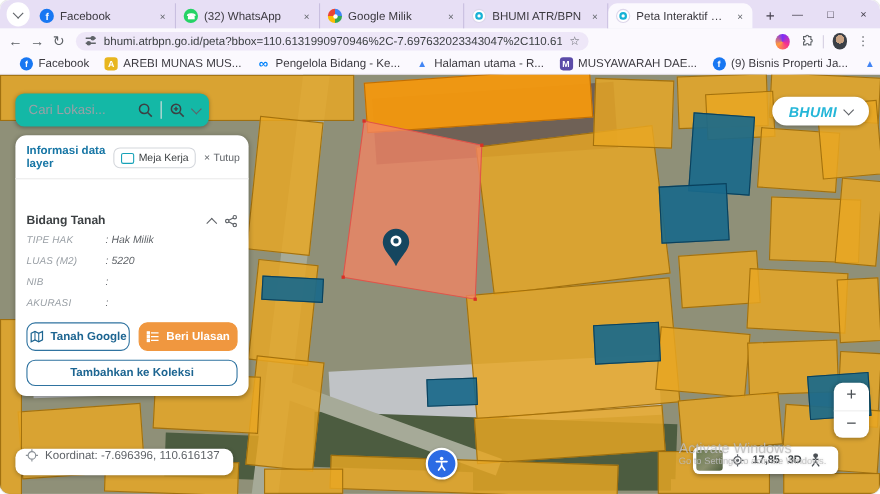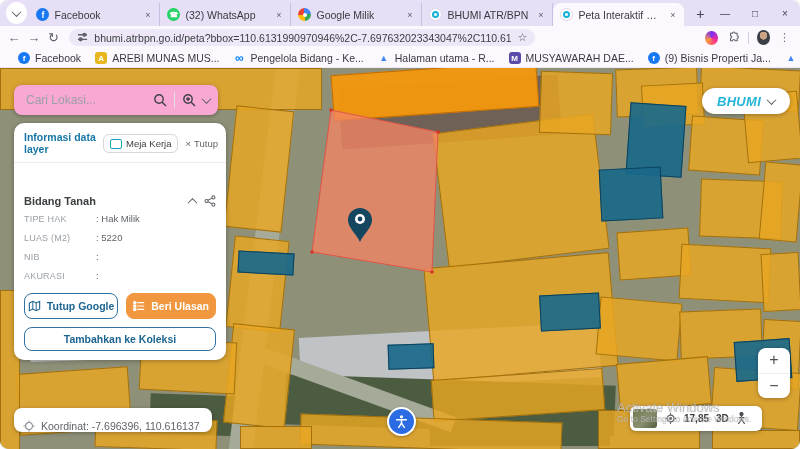--- a/index.html
+++ b/index.html
@@ -52,46 +52,46 @@
   .bm-fav.meta{background:transparent;color:#0082fb;}.bm-fav.meta::after{content:'∞';font-size:12px;font-weight:700;}
   .bm-fav.gads{background:transparent;}.bm-fav.gads::after{content:'▲';color:#4285f4;font-size:9px;}
   .bm-fav.musda{background:#5b4ba8;border-radius:3px;}.bm-fav.musda::after{content:'M';}
 
   
   .map{position:absolute;left:0;top:68px;width:800px;height:381px;background:#8f9078;overflow:hidden;}
   .shape{position:absolute;box-sizing:border-box;}
   #overlay{position:absolute;left:0;top:0;pointer-events:none;}
 
   
-  .searchbar{position:absolute;left:14px;top:17px;width:204px;height:30px;background:#f9a8d4;border-radius:8px;box-shadow:0 1px 4px rgba(0,0,0,.3);display:flex;align-items:center;padding:0 8px 0 10px;box-sizing:border-box;gap:7px;z-index:20;}
+  .searchbar{position:absolute;left:14px;top:17px;width:176px;height:30px;background:#14b8a6;border-radius:8px;box-shadow:0 1px 4px rgba(0,0,0,.3);display:flex;align-items:center;padding:0 8px 0 10px;box-sizing:border-box;gap:7px;z-index:20;}
   .searchbar input{flex:1;border:none;outline:none;font-size:12px;color:#3c4043;background:transparent;min-width:0;font-family:"Liberation Sans",sans-serif;}
   .searchbar input::placeholder{color:#9aa0a6;}
   .sb-sep{width:1px;height:16px;background:#e0e0e0;}
 
   .infocard{position:absolute;left:14px;top:55px;width:212px;background:#fff;border-radius:10px;box-shadow:0 1px 5px rgba(0,0,0,.3);z-index:20;padding-bottom:9px;}
   .ic-header{display:flex;align-items:center;padding:9px 8px 7px 10px;gap:5px;}
   .ic-title{font-size:10.5px;font-weight:700;color:#1776a5;flex:1;line-height:1.1;}
   .mejakerja{display:flex;align-items:center;gap:4px;border:1px solid #d4d7dc;border-radius:6px;padding:3px 6px;font-size:9.5px;color:#3c4043;white-space:nowrap;justify-content:center;}
   .mk-icon{width:10px;height:8px;border:1.5px solid #17a2b8;border-radius:2px;position:relative;}
   .tutup{display:flex;align-items:center;gap:3px;font-size:9.5px;color:#5f6368;padding-left:2px;}
   .ic-div{height:1px;background:#ececec;margin:0 0;}
   .ic-section{display:flex;align-items:center;padding:8px 10px 6px 10px;gap:8px;margin-top:24px;}
   .ic-section-title{font-size:11px;font-weight:700;color:#3c4043;flex:1;}
-  .field-row{display:flex;padding:0 10px;margin:0 0 8px 0;align-items:baseline;}
+  .field-row{display:flex;padding:0 10px;margin:0 0 8px 0;align-items:baseline;font-style:italic;}
   .field-label{width:72px;font-size:9px;color:#9aa0a6;letter-spacing:.2px;}
   .field-value{font-size:9.5px;color:#5f6368;}
   .btnrow{display:flex;gap:8px;padding:4px 10px 0 10px;}
   .btn{display:flex;align-items:center;justify-content:center;gap:6px;height:26px;border-radius:8px;font-size:10.5px;font-weight:700;box-sizing:border-box;}
   .btn-outline{border:1.5px solid #2f73a0;color:#1d6591;background:#fff;}
   .btn-orange{background:#f0973f;color:#fff;border:1.5px solid #f0973f;}
   .btn-peta{flex:1.05;}
   .btn-ulasan{flex:1;}
   .btn-koleksi{margin:8px 10px 0 10px;height:24px;}
 
-  .coordpill{position:absolute;left:14px;top:340px;height:24px;background:#fff;border-radius:8px;box-shadow:0 1px 4px rgba(0,0,0,.3);display:flex;align-items:flex-end;gap:6px;padding:0 12px 0 9px;z-index:20;}
+  .coordpill{position:absolute;left:14px;top:340px;height:24px;background:#fff;border-radius:8px;box-shadow:0 1px 4px rgba(0,0,0,.3);display:flex;align-items:flex-start;gap:6px;padding:0 12px 0 9px;z-index:20;}
   .coordpill span{font-size:10.5px;color:#5f6368;}
 
   .bhumipill{position:absolute;right:10px;top:20px;width:88px;height:26px;background:#fff;border-radius:14px;box-shadow:0 1px 4px rgba(0,0,0,.3);display:flex;align-items:center;justify-content:center;gap:7px;z-index:20;}
   .bhumilogo{font-size:13px;font-weight:800;color:#24b6d8;letter-spacing:.3px;font-style:italic;}
 
   .zoomctl{position:absolute;right:10px;top:280px;width:32px;height:50px;background:#fff;border-radius:8px;box-shadow:0 1px 4px rgba(0,0,0,.3);display:flex;flex-direction:column;z-index:20;}
   .zoomctl div{flex:1;display:flex;align-items:center;justify-content:center;font-size:16px;color:#4a4f54;}
 
   .statuspill{position:absolute;left:630px;top:338px;width:132px;height:25px;background:#fff;border-radius:6px;box-shadow:0 1px 4px rgba(0,0,0,.3);display:flex;align-items:center;gap:7px;padding:0 7px 0 3px;box-sizing:border-box;z-index:20;}
   .thumb{width:24px;height:19px;border-radius:3px;background:linear-gradient(135deg,#6c7d52,#8a8f6e 55%,#4e5e3e);flex:none;}
@@ -343,21 +343,21 @@
             <span class="field-value">:</span>
           </div>
         </div>
       <div class="btnrow">
         <div class="btn btn-outline btn-peta">
           <svg width="13" height="12" viewBox="0 0 14 14">
               <path d="M1 3.5 L5 1.5 9 3.5 13 1.5 V10.5 L9 12.5 5 10.5 1 12.5 Z" fill="none" stroke="#1d6591" stroke-width="1.3"></path>
               <line x1="5" y1="1.5" x2="5" y2="10.5" stroke="#1d6591" stroke-width="1.1"></line>
               <line x1="9" y1="3.5" x2="9" y2="12.5" stroke="#1d6591" stroke-width="1.1"></line>
             </svg>
-          <span>Tutup Google</span>
+          <span>Tanah Google</span>
         </div>
         <div class="btn btn-orange btn-ulasan">
           <svg width="12" height="12" viewBox="0 0 14 14">
               <g stroke="#fff" stroke-width="1.4" fill="#fff">
                 <rect x="1" y="2" width="2.2" height="2.2"></rect>
                 <line x1="5" y1="3" x2="13" y2="3"></line>
                 <rect x="1" y="6" width="2.2" height="2.2"></rect>
                 <line x1="5" y1="7" x2="13" y2="7"></line>
                 <rect x="1" y="10" width="2.2" height="2.2"></rect>
                 <line x1="5" y1="11" x2="13" y2="11"></line>

